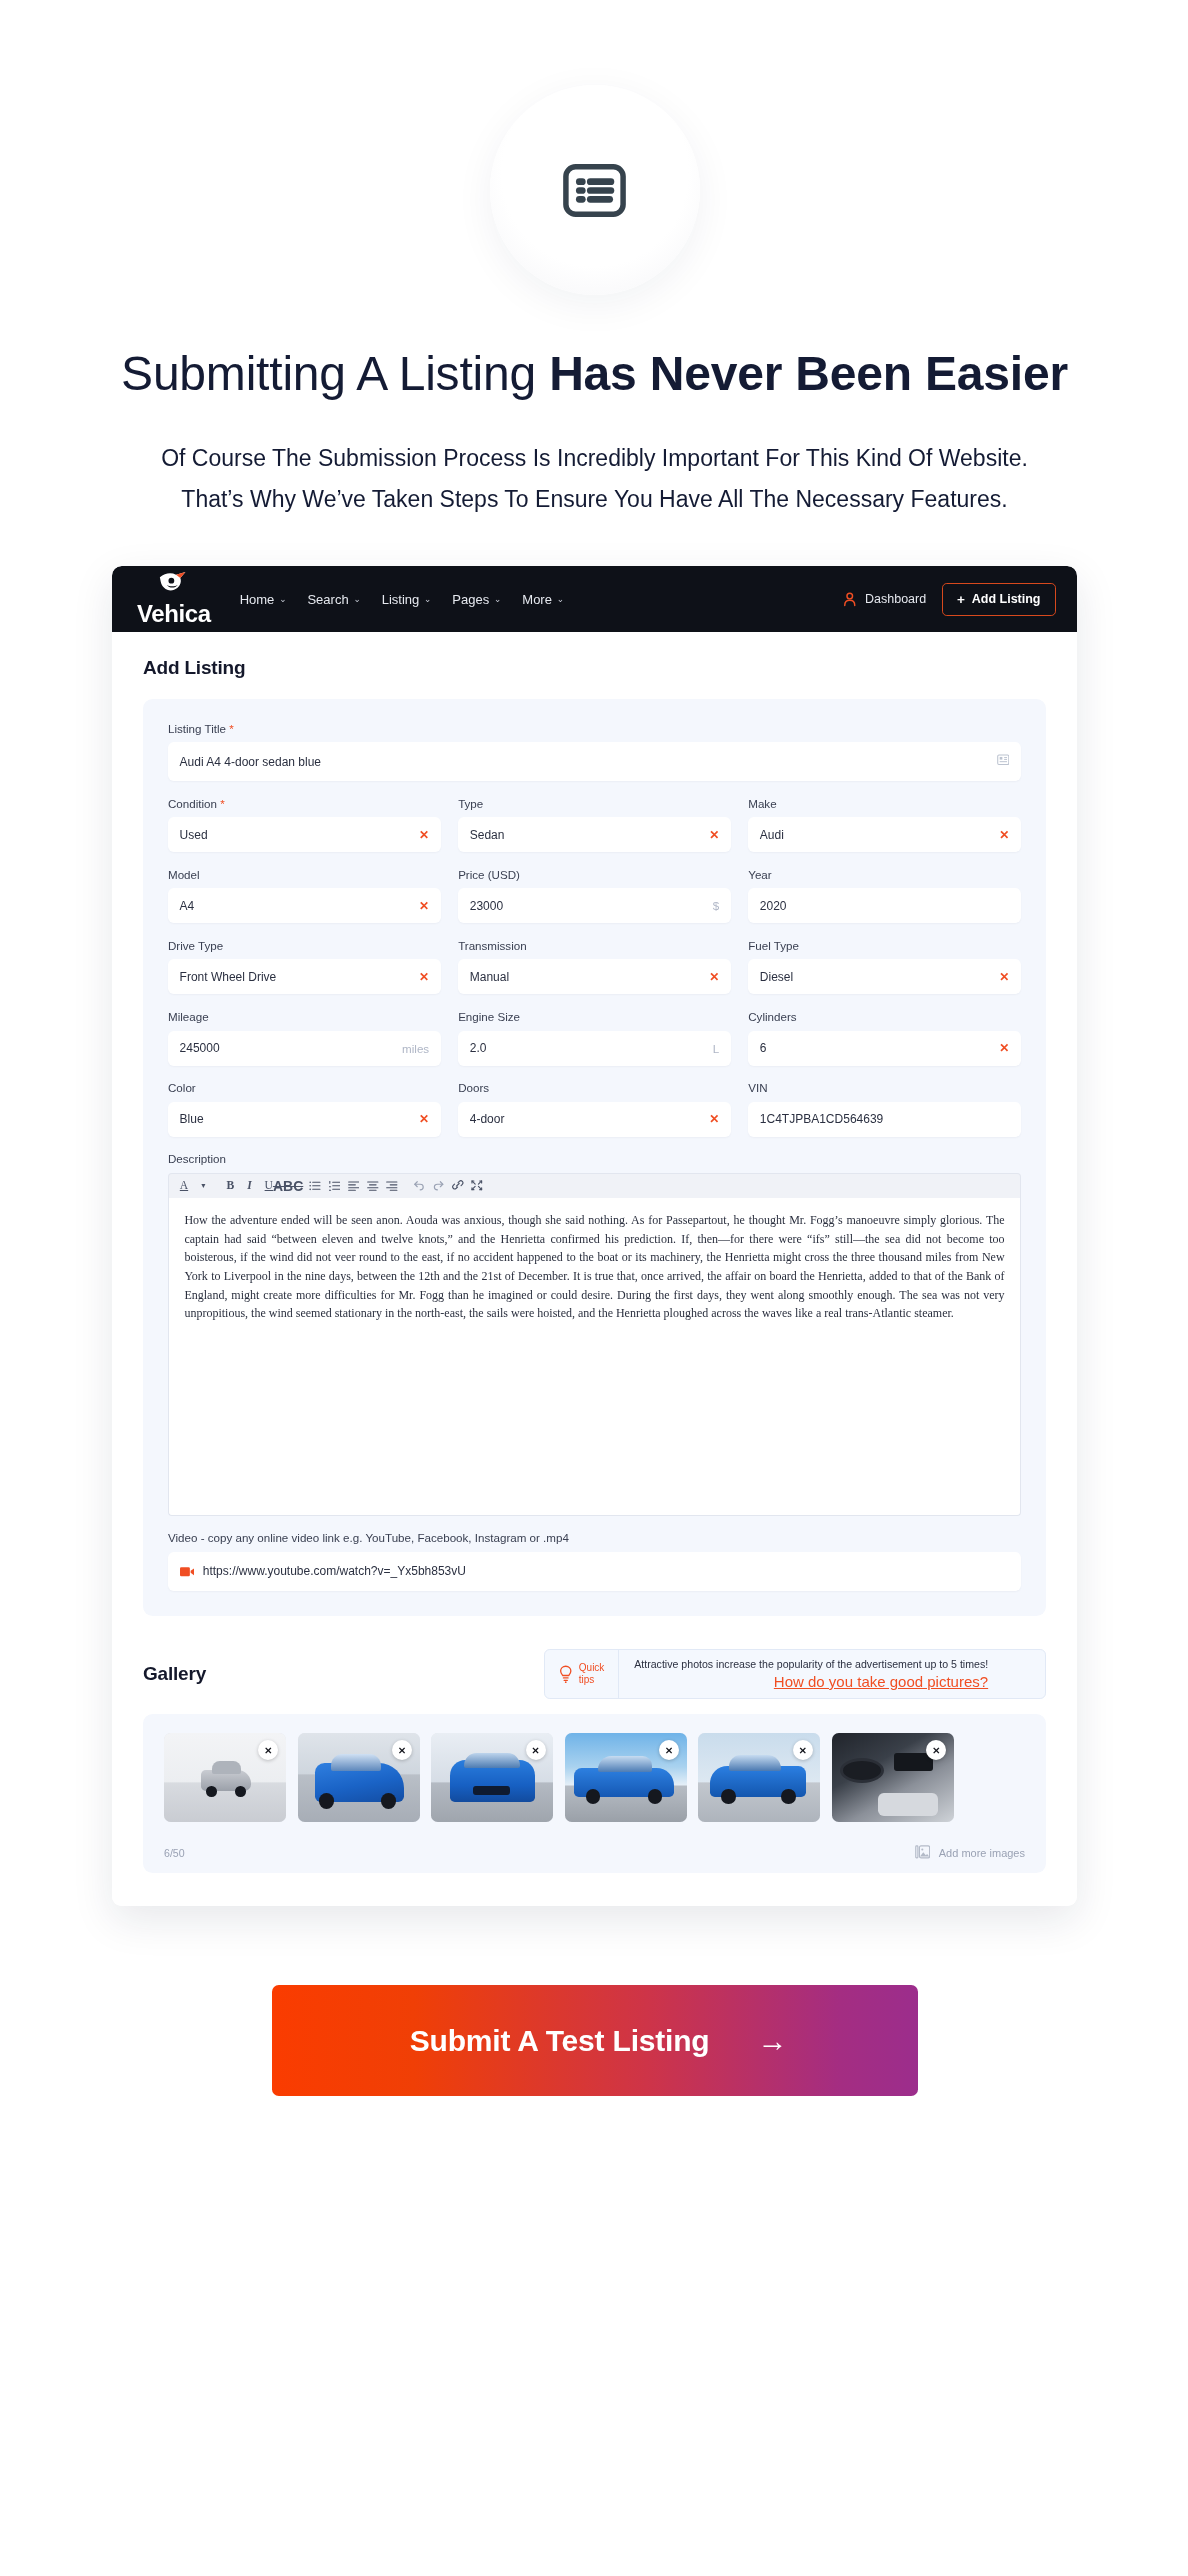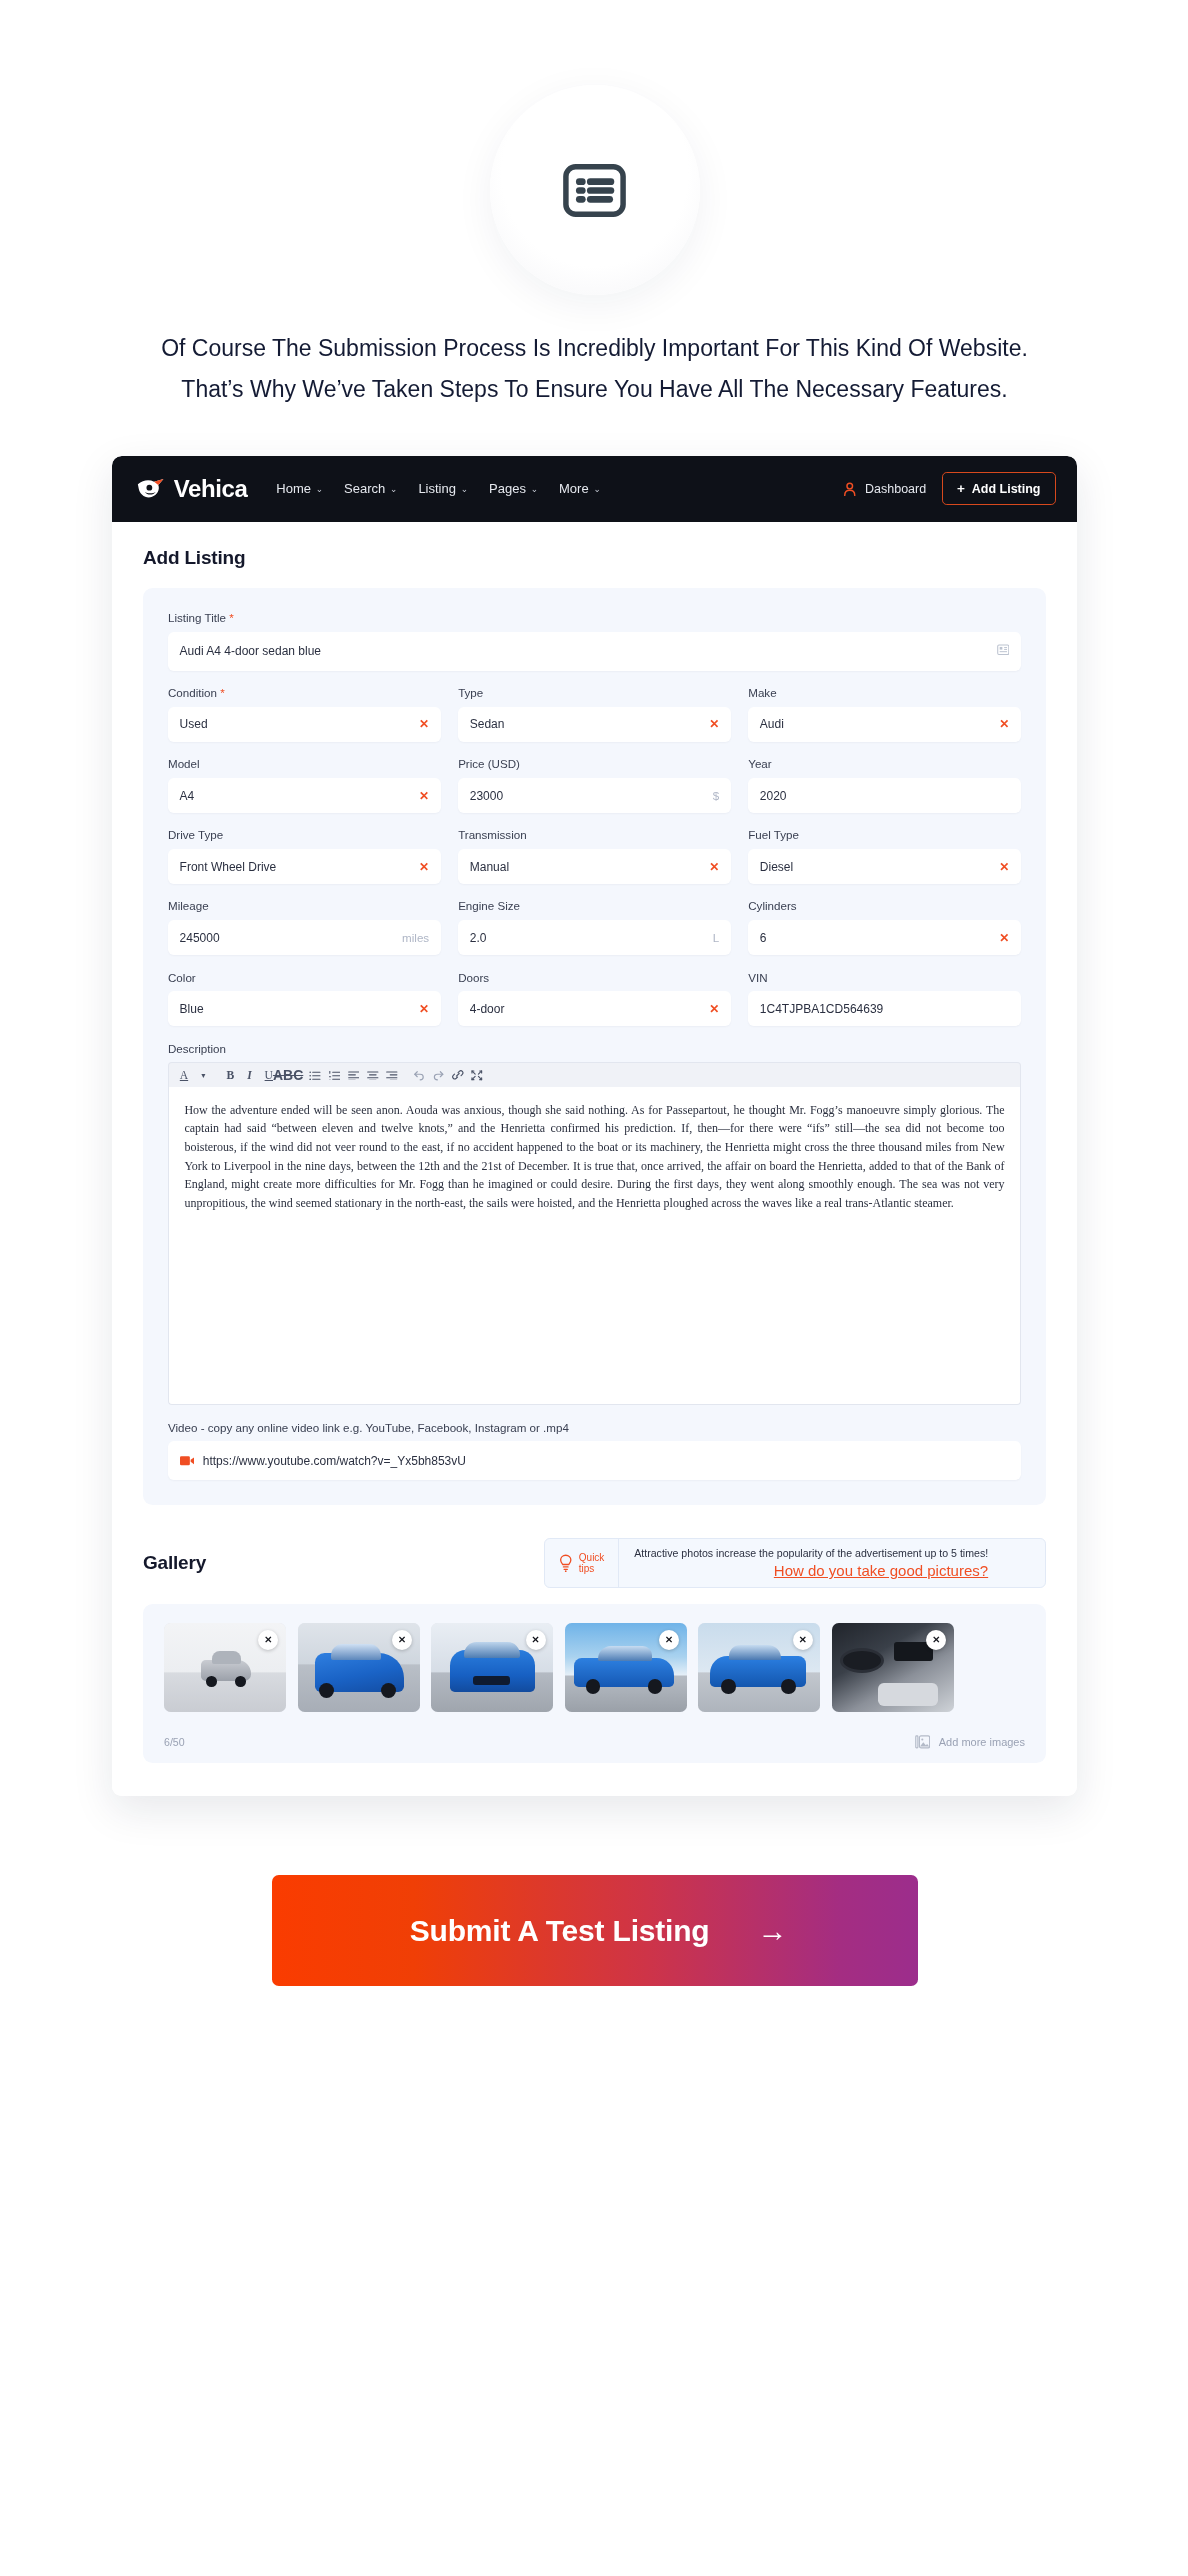--- a/index.html
+++ b/index.html
@@ -52,21 +52,21 @@
   }
 
   
   .navbar {
     background: #0E1118;
     height: 66px;
     display: flex; align-items: center;
     padding: 0 21px 0 25px;
     border-radius: 9.6px 9.6px 0 0;
   }
-  .brand { display: flex; align-items: center; gap: 7.7px; margin-right: 29px; }
+  .brand { display: flex; align-items: center; gap: 7.7px; margin-right: 29px; flex-direction: column; }
   .brand-logo { width: 29px; height: 21px; display:block; }
   .brand-name {
     color: #ffffff; font-size: 24px; font-weight: 800; letter-spacing: -0.4px;
   }
   .nav-links { display: flex; align-items: center; gap: 21px; }
   .nav-link {
     color: #E6E9ef; font-size: 13px; display: flex; align-items: center; gap: 4.8px;
     cursor: pointer;
   }
   .caret { font-size: 8.7px; color: #c9ced8; line-height: 1; }
@@ -245,20 +245,23 @@
         <line x1="7.0" y1="9.1" x2="8.0" y2="9.1" stroke-width="2.2"></line>
         <line x1="10.6" y1="9.1" x2="17.4" y2="9.1" stroke-width="2.2"></line>
         <line x1="7.0" y1="12.0" x2="8.0" y2="12.0" stroke-width="2.2"></line>
         <line x1="10.6" y1="12.0" x2="17.4" y2="12.0" stroke-width="2.2"></line>
         <line x1="7.0" y1="14.9" x2="8.0" y2="14.9" stroke-width="2.2"></line>
         <line x1="10.6" y1="14.9" x2="17.0" y2="14.9" stroke-width="2.2"></line>
       </svg>
     </span>
   </div>
 
+  <h1 class="hero-title">
+    <span>Submitting A Listing </span><b>Has Never Been Easier</b>
+  </h1>
 
   <p class="hero-sub">Of Course The Submission Process Is Incredibly Important For This Kind Of Website. That’s Why We’ve Taken Steps To Ensure You Have All The Necessary Features.</p>
 </section>
 
 <div class="mock">
 
   <nav class="navbar">
     <div class="brand">
       <span>
         <svg class="brand-logo" viewBox="0 0 34 24" fill="none">

